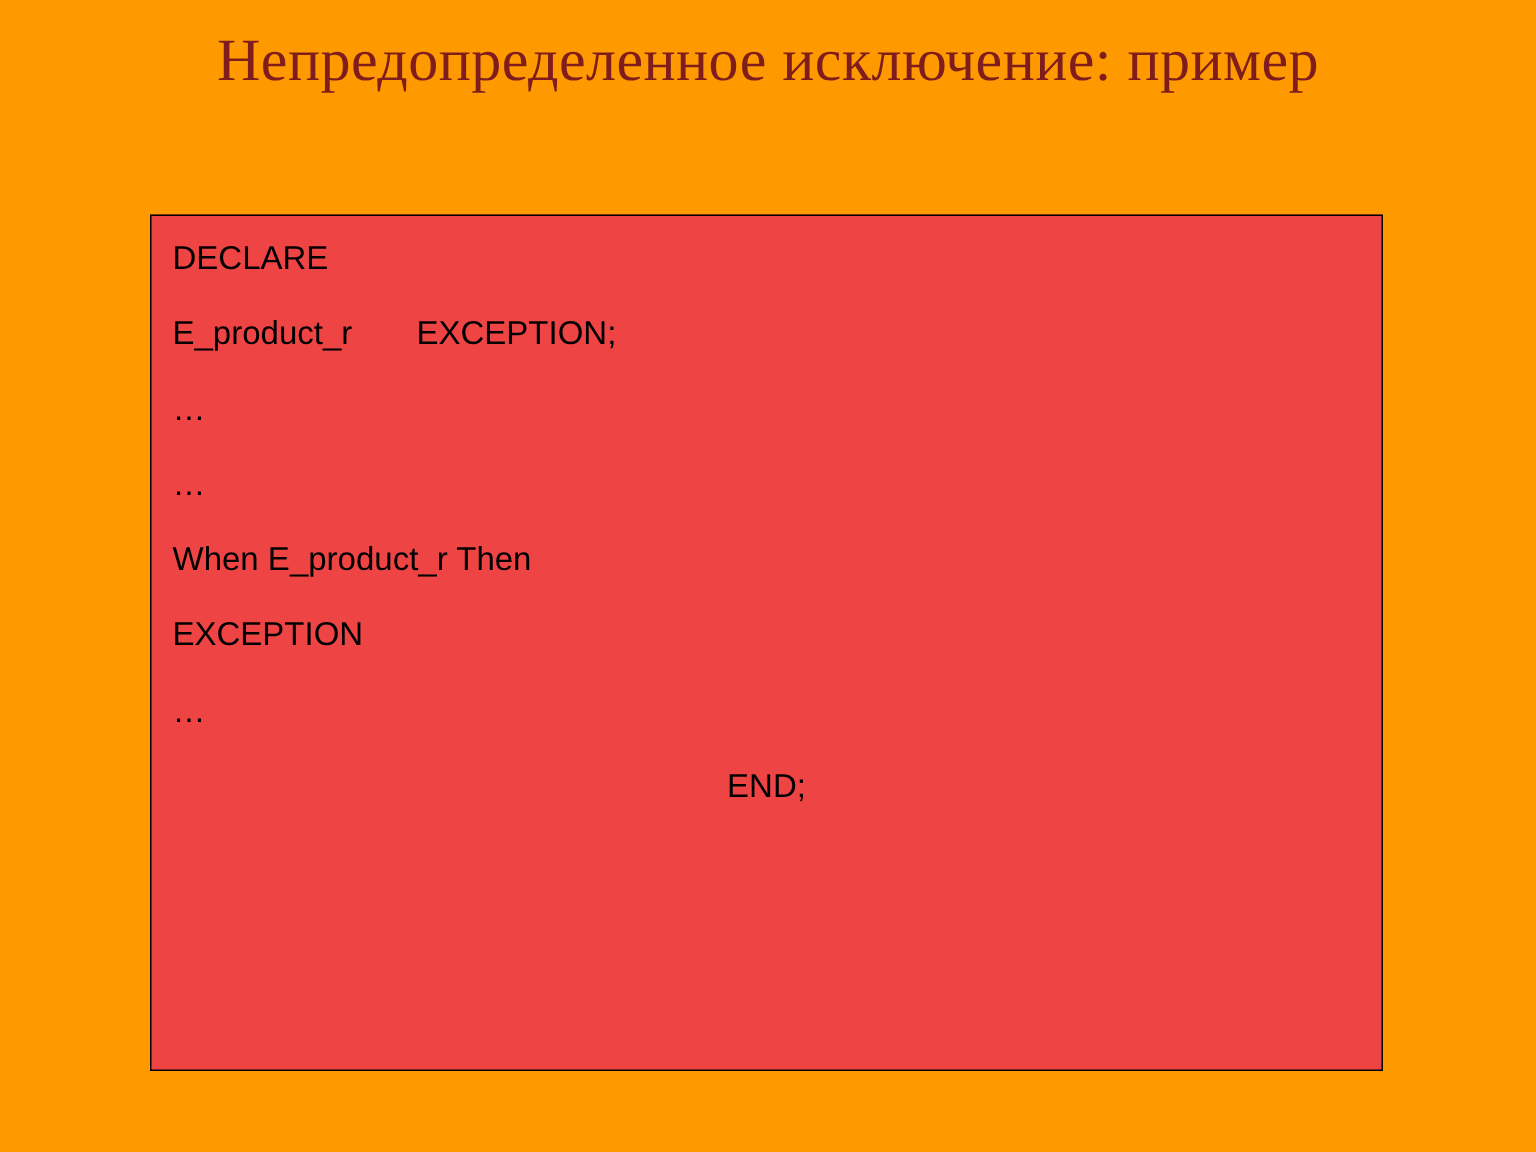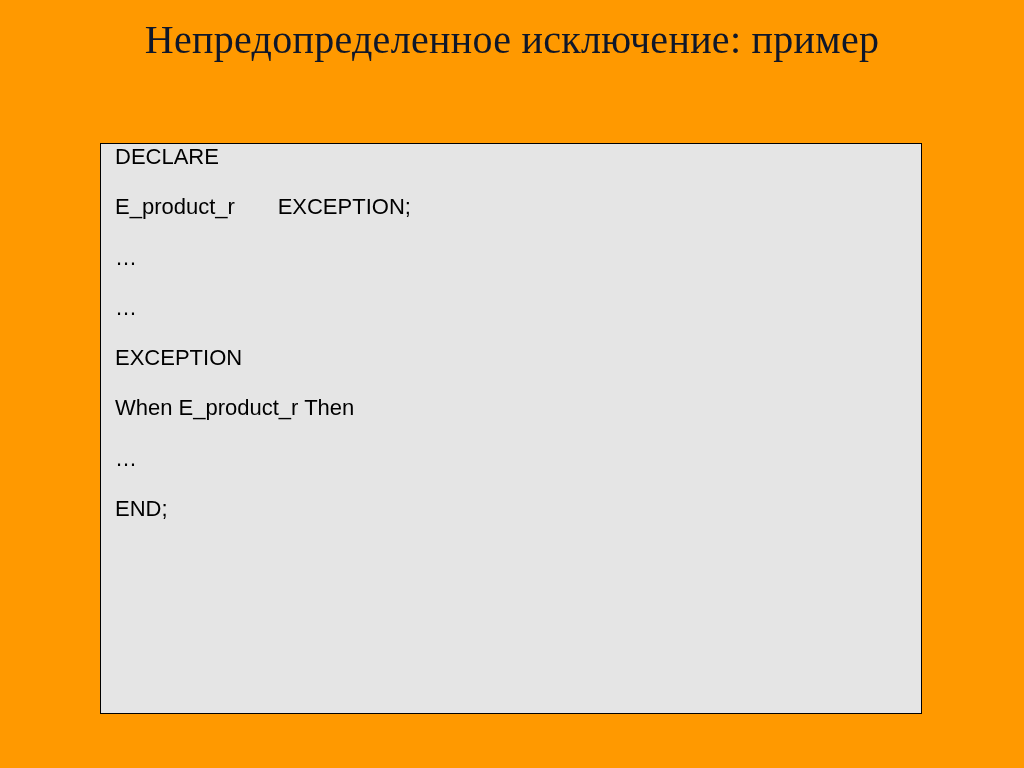--- a/index.html
+++ b/index.html
@@ -18,57 +18,58 @@
     height: 768px;
     position: relative;
     box-sizing: border-box;
   }
   .title {
     position: absolute;
     top: 16px;
     left: 0;
     right: 0;
     text-align: center;
-    color: #0f172a;
+    color: #7f1d1d;
     font-family: "Times New Roman", Times, serif;
     font-size: 40px;
     font-weight: 400;
     letter-spacing: 0.3px;
   }
   .code-box {
     position: absolute;
     top: 143px;
     left: 100px;
     width: 822px;
     height: 571px;
-    background: #e5e5e5;
+    background: #ef4444;
     border: 1px solid #000000;
     box-sizing: border-box;
-    padding: 0 14px 14px 14px;
+    padding: 15px 14px 14px 14px;
   }
   .code-line {
     font-family: Tahoma, Verdana, Arial, sans-serif;
     font-size: 22px;
     color: #000000;
     line-height: 1.15;
     margin-bottom: 25px;
     white-space: pre;
   }
   .code-line:last-child {
     margin-bottom: 0;
+    text-align: center;
   }
 </style>
 </head>
 <body>
 
 <div class="slide">
   <div class="title">Непредопределенное исключение: пример</div>
   <div class="code-box">
     <div class="code-line">DECLARE</div>
     <div class="code-line">E_product_r       EXCEPTION;</div>
     <div class="code-line">…</div>
     <div class="code-line">…</div>
+    <div class="code-line">When E_product_r Then</div>
     <div class="code-line">EXCEPTION</div>
-    <div class="code-line">When E_product_r Then</div>
     <div class="code-line">…</div>
     <div class="code-line">END;</div>
   </div>
 </div>
 
 </body></html>

